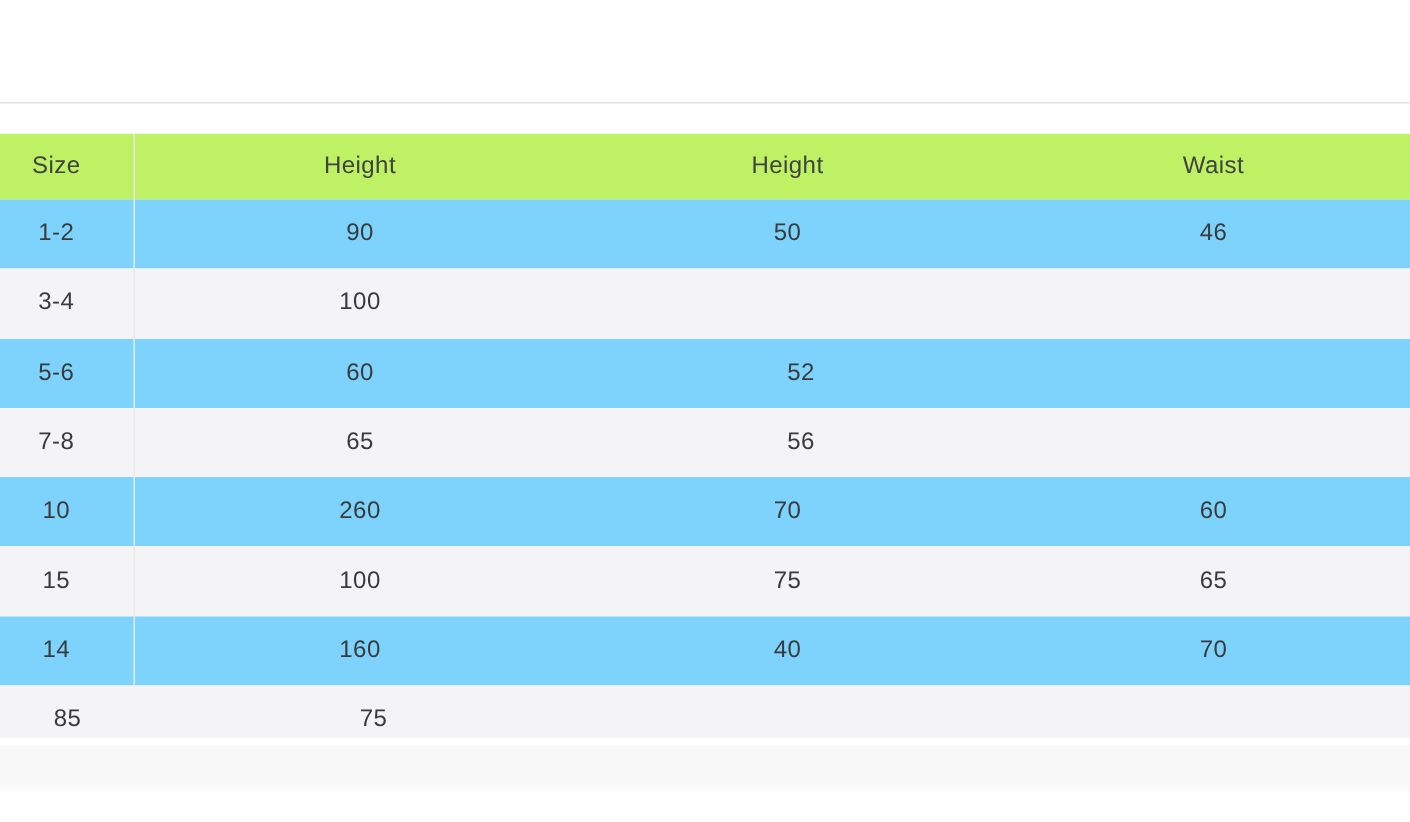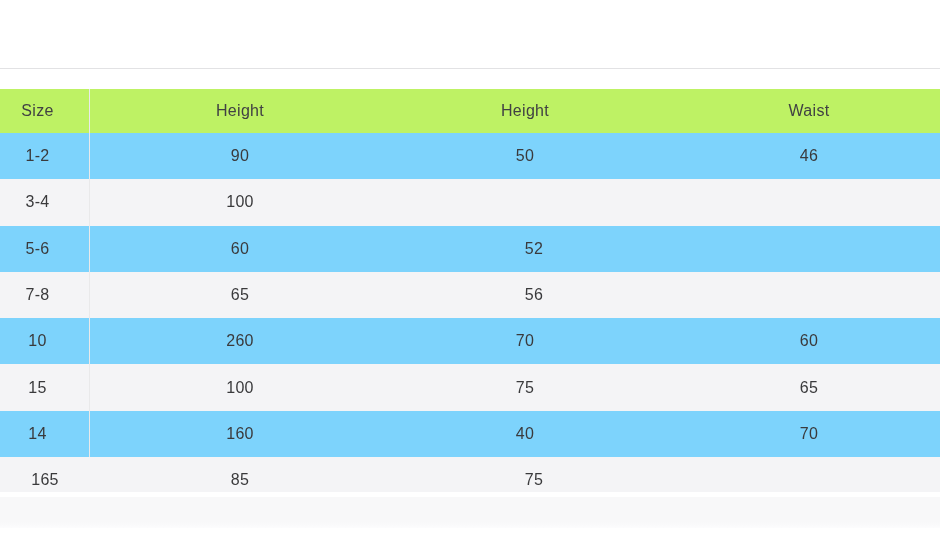--- a/index.html
+++ b/index.html
@@ -128,20 +128,19 @@
   </div>
 
   <div class="t-row">
     <div class="cell col-size">14</div>
     <div class="cell col-height">160</div>
     <div class="cell col-chest">40</div>
     <div class="cell col-waist">70</div>
   </div>
 
   <div class="t-row alt">
-    <div class="cell col-height">165</div>
     <div class="cell col-chest">85</div>
     <div class="cell col-waist">75</div>
   </div>
 
 </div>
 
 <div class="footer-strip"></div>
 
 </body></html>

